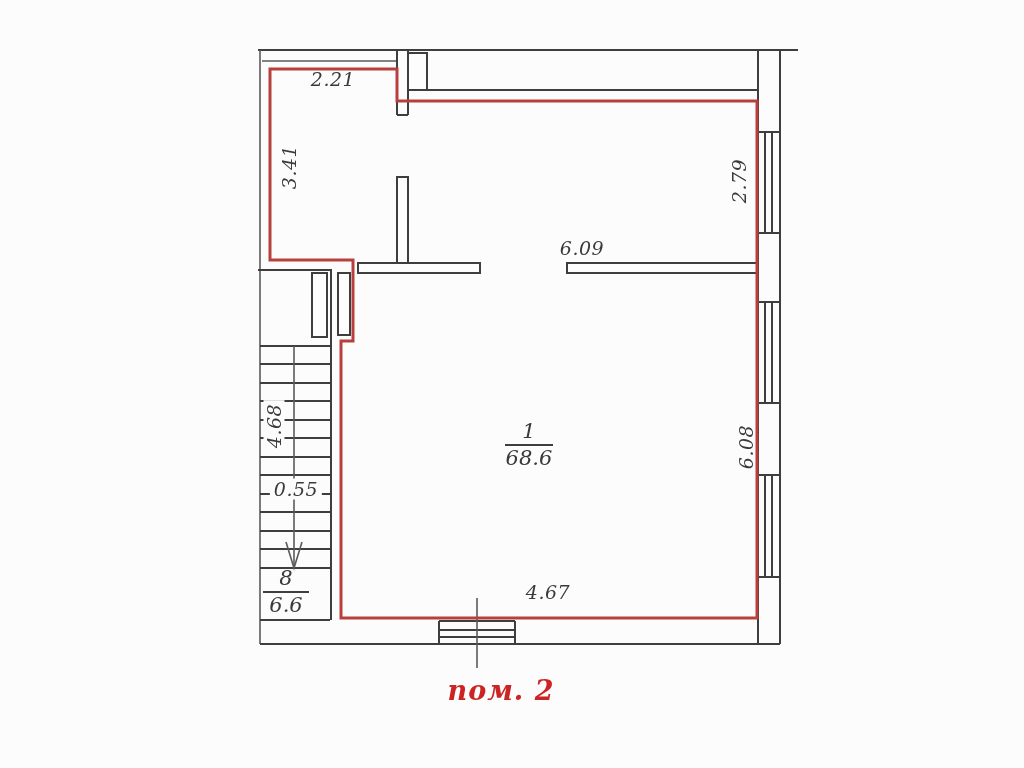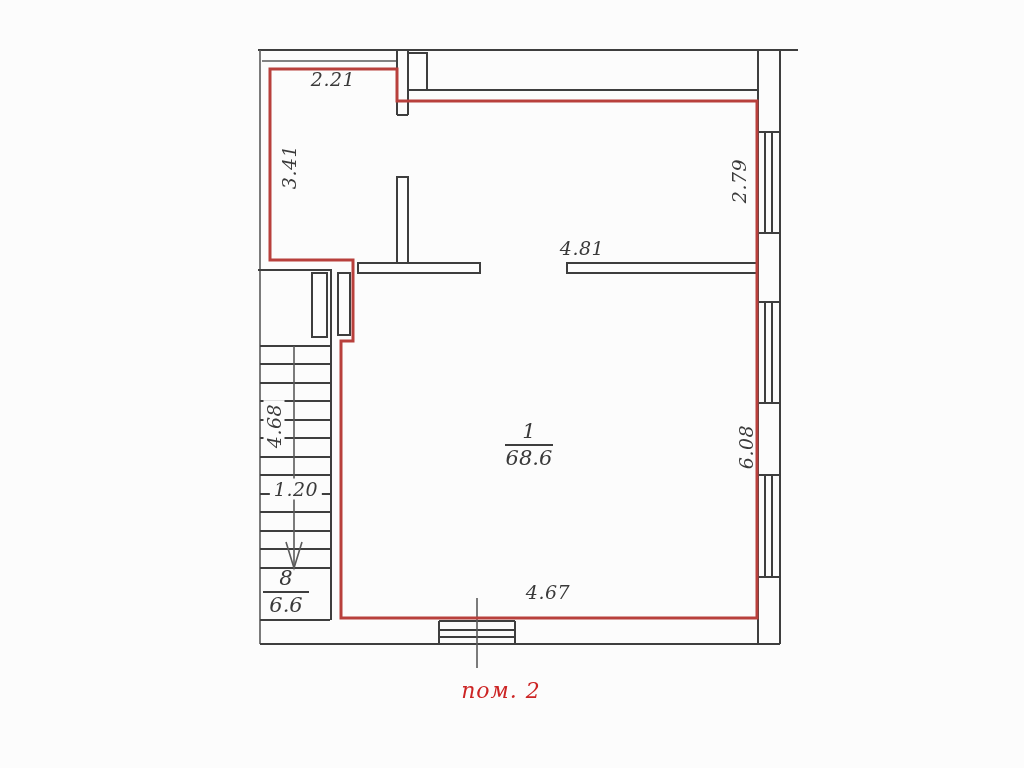--- a/index.html
+++ b/index.html
@@ -28,21 +28,21 @@
   .room-label{
     position:absolute;transform:translate(-50%,-50%);
     display:flex;flex-direction:column;align-items:center;
     font-style:italic;color:#3a3a3a;line-height:1;
   }
   .room-label .num{font-size:21px;}
   .room-label .bar{height:2px;background:var(--walls);margin:2px 0;}
   .room-label .area{font-size:21px;}
   .caption{
     position:absolute;transform:translate(-50%,-50%);
-    font-style:italic;font-weight:normal;font-size:22px;
+    font-style:italic;font-weight:bold;font-size:27px;
     color:var(--caption);letter-spacing:1px;white-space:nowrap;
   }
 </style>
 </head>
 <body>
 
 <div class="page">
 
   <svg class="plan" width="1024" height="768" viewBox="0 0 1024 768">
 
@@ -121,24 +121,24 @@
         <polyline class="wall-thin" points="286,542 294,568 302,542"></polyline>
       </g>
     </g>
 
     <polygon class="red" points="270,69 397,69 397,101 757,101 757,618 341,618 341,341 353,341 353,260 270,260"></polygon>
   </svg>
 
   <div class="dim" style="left:333px;top:79px">2.21</div>
   <div class="dim rot" style="left:289px;top:167px">3.41</div>
   <div class="dim rot" style="left:739px;top:181px">2.79</div>
-  <div class="dim" style="left:582px;top:248px">4.81</div>
+  <div class="dim" style="left:582px;top:248px">6.09</div>
   <div class="dim rot" style="left:746px;top:447px">6.08</div>
   <div class="dim rot backed" style="left:274px;top:426px">4.68</div>
-  <div class="dim backed" style="left:296px;top:489px">1.20</div>
+  <div class="dim backed" style="left:296px;top:489px">0.55</div>
   <div class="dim" style="left:548px;top:592px">4.67</div>
 
   <div class="room-label" style="left:529px;top:445px">
     <div class="num">1</div>
     <div class="bar" style="width:48px"></div>
     <div class="area">68.6</div>
   </div>
 
   <div class="room-label" style="left:286px;top:592px">
     <div class="num">8</div>

